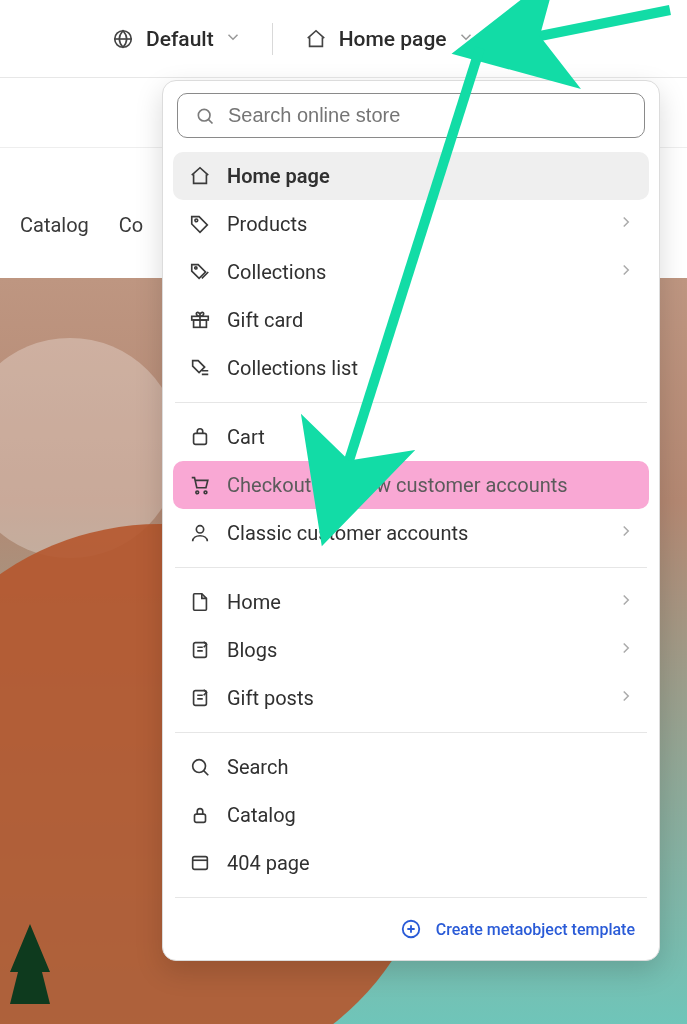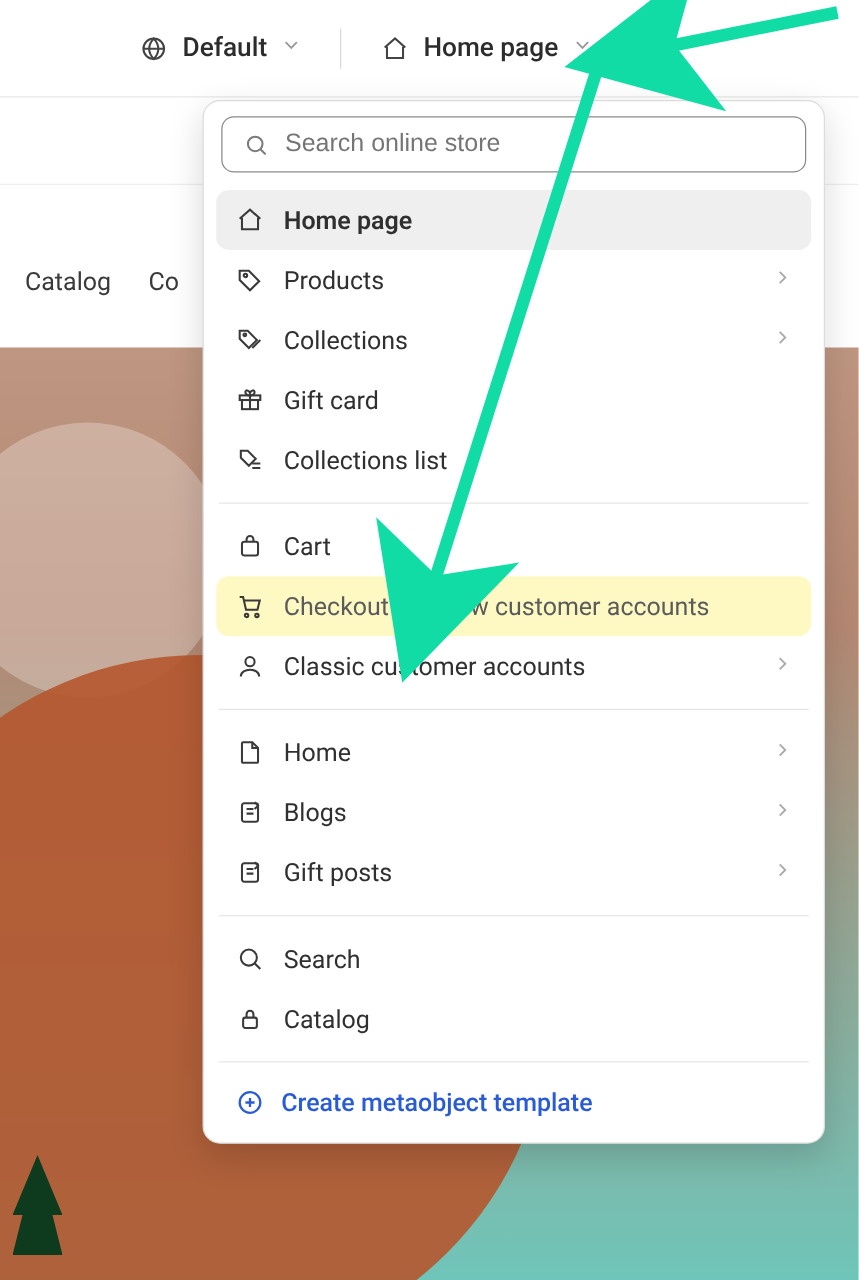--- a/index.html
+++ b/index.html
@@ -119,28 +119,28 @@
     border-radius: 10px;
     font-size: 20px;
     color: #303030;
     cursor: pointer;
     position: relative;
   }
   .menu-item .chev-right {
     margin-left: auto; opacity: .55;
   }
   .menu-item.selected  { background: #efefef; font-weight: 600; }
-  .menu-item.hover-grey { background: #fef9c3; }
+  .menu-item.hover-grey { background: #f9a8d4; }
   .menu-item .hl-text { color: #5b5b5b; }
 
   .create-row {
     display: flex; align-items: center; gap: 12px;
     padding: 14px 14px;
-    font-size: 20px; font-weight: 500;
-    color: #2a5bd7; cursor: pointer;
+    font-size: 16px; font-weight: 500;
+    color: #2a5bd7; cursor: pointer; justify-content: flex-end;
   }
 
   .icon-slot { width: 26px; display: flex; justify-content: center; }
 
   
   .arrow-svg {
     position: absolute; z-index: 30; pointer-events: none;
   }
 </style>
 </head>
@@ -347,20 +347,29 @@
         </div>
         <div class="menu-item">
           <span class="icon-slot">
             <svg width="22" height="22" viewBox="0 0 24 24" fill="none" stroke="#3a3a3a" stroke-width="1.8">
               <rect x="6" y="11" width="12" height="9" rx="2"></rect>
               <path d="M9 11V8a3 3 0 016 0v3"></path>
             </svg>
           </span>
           <span>Catalog</span>
         </div>
+        <div class="menu-item">
+          <span class="icon-slot">
+            <svg width="22" height="22" viewBox="0 0 24 24" fill="none" stroke="#3a3a3a" stroke-width="1.8">
+              <rect x="4" y="5" width="16" height="14" rx="2"></rect>
+              <path d="M4 9h16"></path>
+            </svg>
+          </span>
+          <span>404 page</span>
+        </div>
       </div>
     </div>
   <div class="menu-divider"></div>
   <div class="create-row">
     <span class="icon-slot">
       <svg width="22" height="22" viewBox="0 0 24 24" fill="none" stroke="#2a5bd7" stroke-width="2">
           <circle cx="12" cy="12" r="9"></circle>
           <path d="M12 8v8M8 12h8"></path>
         </svg>
     </span>

